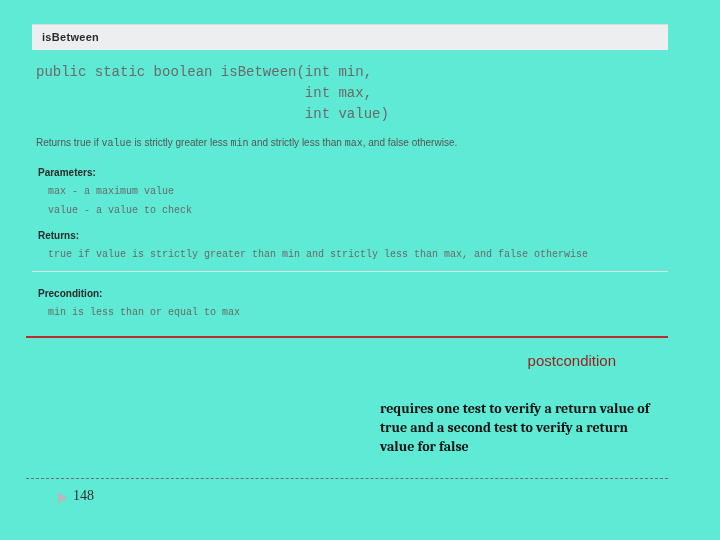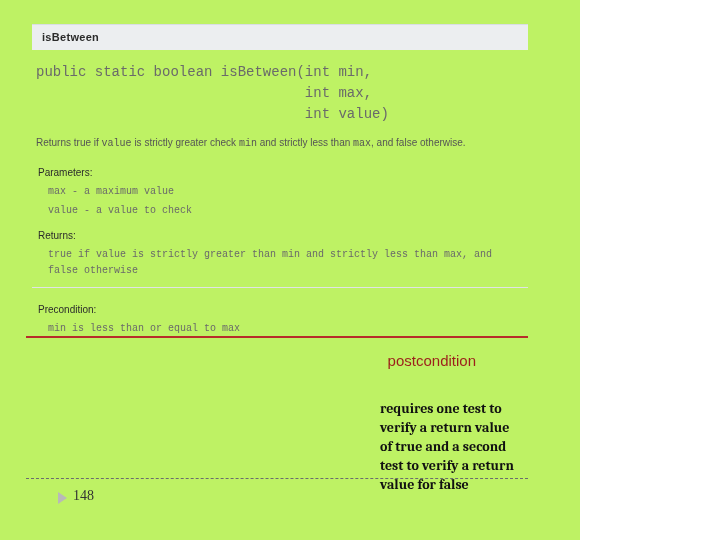--- a/index.html
+++ b/index.html
@@ -7,24 +7,24 @@
     padding: 0;
     width: 720px;
     height: 540px;
     background: #fff;
     font-family: Georgia, "Times New Roman", serif;
     color: #222;
     overflow: hidden;
   }
   .slide {
     position: relative;
-    width: 580px;
+    width: 720px;
     height: 540px;
     box-sizing: border-box;
-    background: #bef264;
+    background: #5eead4;
   }
   
   .doc {
     position: absolute;
     left: 32px;
     top: 24px;
     right: 52px;
     font-family: Verdana, Arial, sans-serif;
     font-size: 10px;
     line-height: 1.5;
@@ -51,21 +51,21 @@
   }
   .code-inline {
     font-family: "Courier New", monospace;
     color: #555;
     margin-top: 24px;
   }
   .dl {
     padding: 2px 6px;
   }
   .dt {
-    font-weight: normal;
+    font-weight: bold;
     color: #2b2b2b;
     margin-top: 6px;
   }
   .dd {
     font-family: "Courier New", monospace;
     color: #6a6a6a;
     padding: 4px 0 0 10px;
     white-space: pre;
   }
   .dd-plain {
@@ -144,21 +144,21 @@
 <div class="slide">
 
   <div class="doc">
     <div class="method-header">isBetween</div>
 
     <div class="sig">public static boolean isBetween(int min,
                                 int max,
                                 int value)</div>
 
     <div class="desc">
-      <span>Returns true if </span><span class="code-inline">value</span><span> is strictly greater check </span><span class="code-inline">min</span><span> and strictly less than </span><span class="code-inline">max</span><span>, and false otherwise.</span>
+      <span>Returns true if </span><span class="code-inline">value</span><span> is strictly greater less </span><span class="code-inline">min</span><span> and strictly less than </span><span class="code-inline">max</span><span>, and false otherwise.</span>
     </div>
 
     <div class="dl">
       <div class="dt">Parameters:</div>
       <div class="dd">max - a maximum value</div>
       <div class="dd">value - a value to check</div>
     </div>
 
     <div class="dl">
       <div class="dt">Returns:</div>

